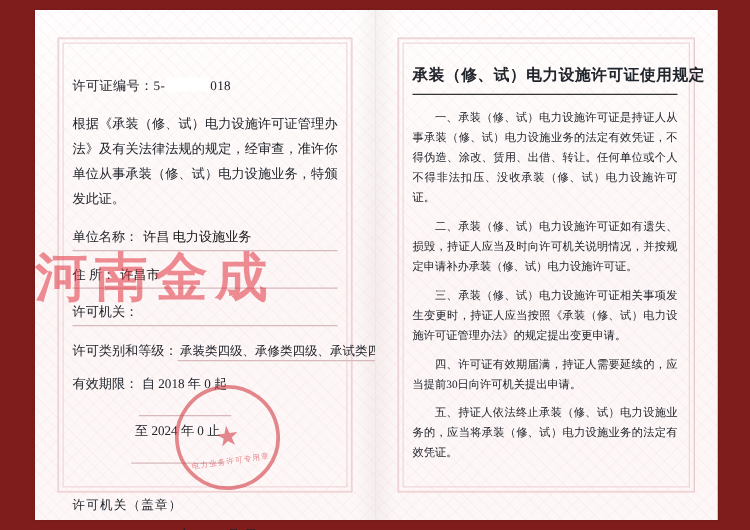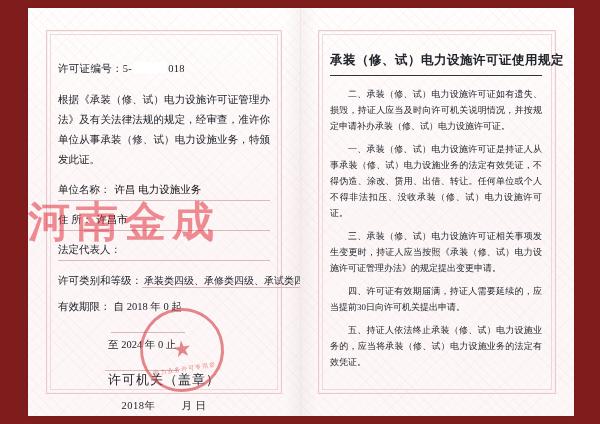--- a/index.html
+++ b/index.html
@@ -160,22 +160,23 @@
     white-space: nowrap;
     padding-left: 47px;
     position: relative;
   }
   .dateline {
     display: inline-block;
     border-bottom: 1px solid #d8b9bc;
     padding: 0 3px 18px 3px;
   }
   .issuer {
-    font-size: 13px;
-    text-align: center;
+    margin-top: 26px;
+    font-size: 10px;
+    text-align: left;
     letter-spacing: 1px;
   }
   .issue-date {
     margin-top: 10px;
     font-size: 10.5px;
     text-align: center;
     letter-spacing: .5px;
   }
   .issue-date .gap {
     display: inline-block;
@@ -299,21 +300,21 @@
           <span class="field-label">单位名称：</span><span class="field-val">许昌             电力设施业务</span>
           <span class="uline"></span>
         </div>
 
         <div class="field-row">
           <span class="field-label">住    所：</span><span class="field-val">许昌市</span>
           <span class="uline"></span>
         </div>
 
         <div class="field-row">
-          <span class="field-label">法定代表人：</span><span class="field-val"></span>
+          <span class="field-label">许可机关：</span><span class="field-val"></span>
           <span class="uline"></span>
         </div>
 
         <div class="cat-row">
           <span>许可类别和等级：</span><span class="cat-val">承装类四级、承修类四级、承试类四级</span>
         </div>
 
         <div class="valid-row">
           <span>有效期限：</span><span class="dateline">自 2018 年  0        起</span>
         </div>
@@ -342,22 +343,22 @@
 
     <div class="page-half page-right">
       <div class="guilloche"></div>
       <div class="frame frame-right" style="left:17px;"></div>
       <div class="edge-shade-r"></div>
     </div>
 
     <div class="rp">
       <div class="rp-title">承装（修、试）电力设施许可证使用规定</div>
       <div class="rp-underline"></div>
+      <div class="rp-item">一、承装（修、试）电力设施许可证是持证人从事承装（修、试）电力设施业务的法定有效凭证，不得伪造、涂改、赁用、出借、转让。任何单位或个人不得非法扣压、没收承装（修、试）电力设施许可证。</div>
       <div class="rp-item">二、承装（修、试）电力设施许可证如有遗失、损毁，持证人应当及时向许可机关说明情况，并按规定申请补办承装（修、试）电力设施许可证。</div>
-      <div class="rp-item">一、承装（修、试）电力设施许可证是持证人从事承装（修、试）电力设施业务的法定有效凭证，不得伪造、涂改、赁用、出借、转让。任何单位或个人不得非法扣压、没收承装（修、试）电力设施许可证。</div>
       <div class="rp-item">三、承装（修、试）电力设施许可证相关事项发生变更时，持证人应当按照《承装（修、试）电力设施许可证管理办法》的规定提出变更申请。</div>
       <div class="rp-item">四、许可证有效期届满，持证人需要延续的，应当提前30日向许可机关提出申请。</div>
       <div class="rp-item">五、持证人依法终止承装（修、试）电力设施业务的，应当将承装（修、试）电力设施业务的法定有效凭证。</div>
     </div>
 
   </div>
 
 </div>
 
 </body></html>

